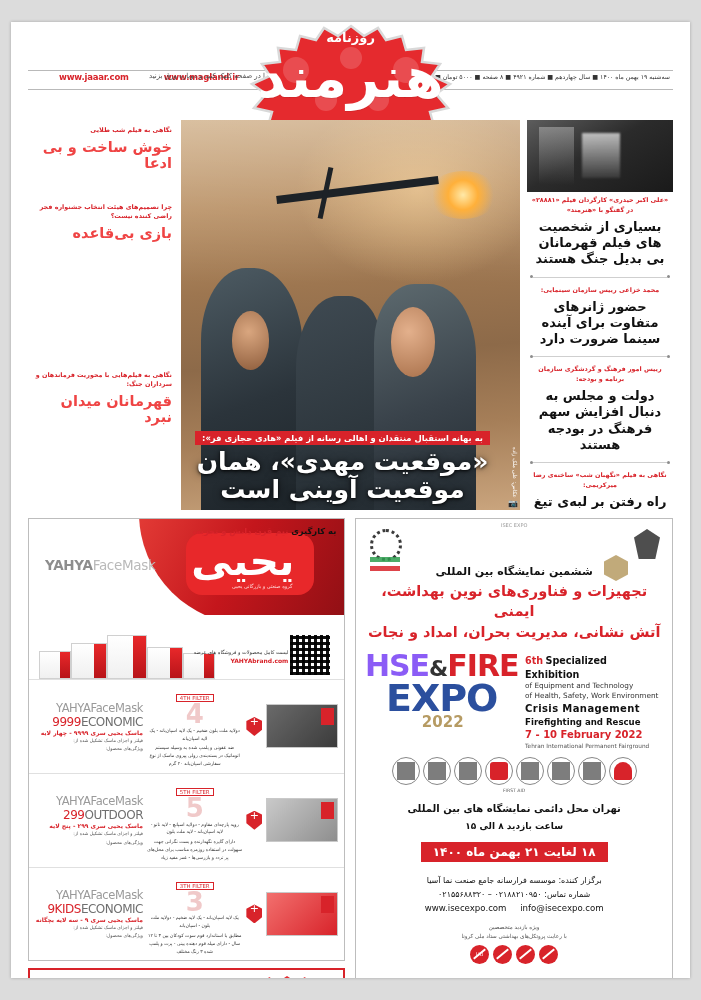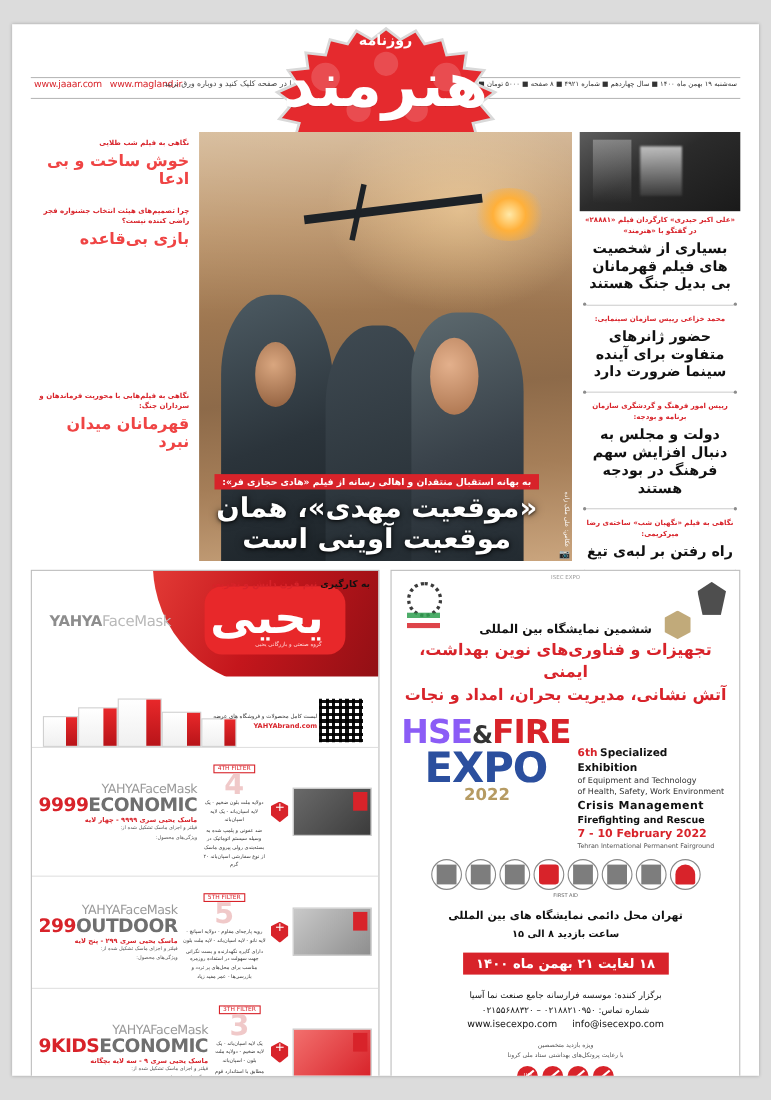--- a/index.html
+++ b/index.html
@@ -15,21 +15,21 @@
     background:#ffffff;
     box-shadow:0 0 3px rgba(0,0,0,.25);
     overflow:hidden;
   }
 
   
   .masthead{position:relative;height:98px;}
   .mh-rule{position:absolute;left:17px;right:17px;top:48px;height:1px;background:#b9b9b9;}
   .mh-rule2{position:absolute;left:17px;right:17px;top:67px;height:1px;background:#b9b9b9;}
   .urls{position:absolute;left:20px;top:50px;display:flex;gap:7px;align-items:center;direction:ltr;}
-  .urls a{color:#d8232a;font-weight:normal;font-size:8.5px;text-decoration:none;letter-spacing:-.2px;}
+  .urls a{color:#d8232a;font-weight:bold;font-size:8.5px;text-decoration:none;letter-spacing:-.2px;margin-left:28px;}
   .mh-tag{position:absolute;left:138px;top:50px;font-size:7px;color:#4a4a4a;direction:rtl;}
   .mh-tag b{color:#d8232a;}
   .mh-date{position:absolute;right:20px;top:51px;font-size:6.2px;color:#333;letter-spacing:-.2px;white-space:nowrap;}
   .mh-issn{color:#222;direction:ltr;display:inline-block;}
 
   .logo-wrap{position:absolute;left:50%;top:2px;transform:translateX(-50%);width:230px;height:112px;}
   .logo-blob{position:absolute;inset:0;}
   .logo-word{
     position:absolute;left:0;right:0;top:26px;
     text-align:center;font-size:56px;color:#fff;font-weight:bold;
@@ -127,21 +127,21 @@
   .expo-t1{font-size:11px;font-weight:bold;color:#111;margin-top:-4px;}
   .expo-t2{font-size:14.5px;font-weight:bold;color:#d8232a;line-height:1.4;margin-top:3px;letter-spacing:-.3px;}
 
   .expo-logo-row{display:flex;align-items:flex-start;justify-content:center;gap:6px;margin:10px 0 4px;direction:ltr;}
   .hsefire{font-size:30px;font-weight:bold;line-height:.95;letter-spacing:-1px;}
   .hsefire .h{color:#8b5cf6;}
   .hsefire .amp{color:#333;font-size:22px;}
   .hsefire .f{color:#d8232a;}
   .expo-word{font-size:38px;font-weight:bold;color:#2b4f9e;letter-spacing:-1px;line-height:.95;}
   .expo-year{display:inline-block;color:#b69b63;font-size:15px;font-weight:bold;line-height:.92;vertical-align:top;margin-left:2px;}
-  .expo-en{direction:ltr;text-align:left;font-size:7.3px;color:#333;line-height:1.42;padding-top:2px;margin-top:24px;}
+  .expo-en{direction:ltr;text-align:left;font-size:7.3px;color:#333;line-height:1.42;padding-top:2px;}
   .expo-en .big{font-size:9.6px;font-weight:bold;color:#111;}
   .expo-en .cm{font-size:10px;font-weight:bold;color:#111;letter-spacing:.4px;}
   .expo-en .fr{font-size:8.6px;font-weight:bold;color:#111;}
   .expo-en .dt{font-size:10px;font-weight:bold;color:#d8232a;}
   .expo-en .fg{font-size:5.8px;color:#555;}
   .expo-en .sx{color:#d8232a;font-weight:bold;font-size:9.6px;}
 
   .icon-row{display:flex;justify-content:center;gap:3px;margin:6px 0 2px;flex-wrap:wrap;}
   .ic{width:26px;height:26px;border:1px solid #888;border-radius:50%;position:relative;background:#fff;}
   .ic i{position:absolute;inset:4px;background:#7d7d7d;}
@@ -198,21 +198,21 @@
   .ypack.red{background:linear-gradient(135deg,#f2706e,#d8232a);}
   .ypack .tab{position:absolute;right:3px;top:3px;width:13px;height:17px;background:#d8232a;}
   .ymid{flex:1 1 auto;text-align:center;position:relative;}
   .yfilter{font-size:5.4px;color:#d8232a;border:1px solid #d8232a;display:inline-block;padding:0 3px;direction:ltr;}
   .ybignum{font-size:26px;color:#f0c9c9;font-weight:bold;line-height:.8;direction:ltr;}
   .ydesc{font-size:4.6px;color:#333;line-height:1.7;margin-top:2px;}
   .yright{flex:0 0 108px;text-align:right;direction:ltr;}
   .yr1{font-size:11.5px;font-weight:bold;color:#d8232a;letter-spacing:-.4px;}
   .yr1 span{color:#9a9a9a;font-weight:normal;}
   .yr2{font-size:13px;font-weight:bold;color:#d8232a;line-height:1;letter-spacing:-.5px;}
-  .yr2 span{color:#6f6f6f;font-weight:bold;font-size:17px;}
+  .yr2 span{color:#6f6f6f;font-weight:normal;font-size:12px;}
   .yr3{font-size:6px;color:#d8232a;font-weight:bold;direction:rtl;margin-top:1px;}
   .yr4{font-size:4.6px;color:#555;direction:rtl;line-height:1.6;margin-top:1px;}
   .yshield{width:16px;height:19px;background:#d8232a;flex:0 0 16px;
       clip-path:polygon(50% 0,100% 22%,100% 66%,50% 100%,0 66%,0 22%);position:relative;}
   .yshield::after{content:"+";position:absolute;left:0;right:0;top:-2px;color:#fff;font-size:11px;text-align:center;}
 
   
   .promo{border:2px solid #d8232a;margin:0;display:flex;align-items:center;
       justify-content:space-between;padding:7px 10px;height:84px;box-sizing:border-box;background:#fff;}
   .promo-txt{text-align:center;flex:1 1 auto;}
@@ -319,21 +319,21 @@
         </div>
       </div>
     </div>
 
     <div class="col-right">
       <div class="rt">
         <div class="kicker">نگاهی به فیلم شب طلایی</div>
         <div class="head">خوش ساخت و بی ادعا</div>
       </div>
 
-      <div class="rt" style="margin-top:5px;">
+      <div class="rt" style="margin-top:20px;">
         <div class="kicker">چرا تصمیم‌های هیئت انتخاب جشنواره فجر راضی کننده نیست؟</div>
         <div class="head">بازی بی‌قاعده</div>
       </div>
 
       <div class="rt" style="margin-top:118px;">
         <div class="kicker">نگاهی به فیلم‌هایی با محوریت فرماندهان و سرداران جنگ:</div>
         <div class="head">قهرمانان میدان نبرد</div>
       </div>
     </div>
   </div>

